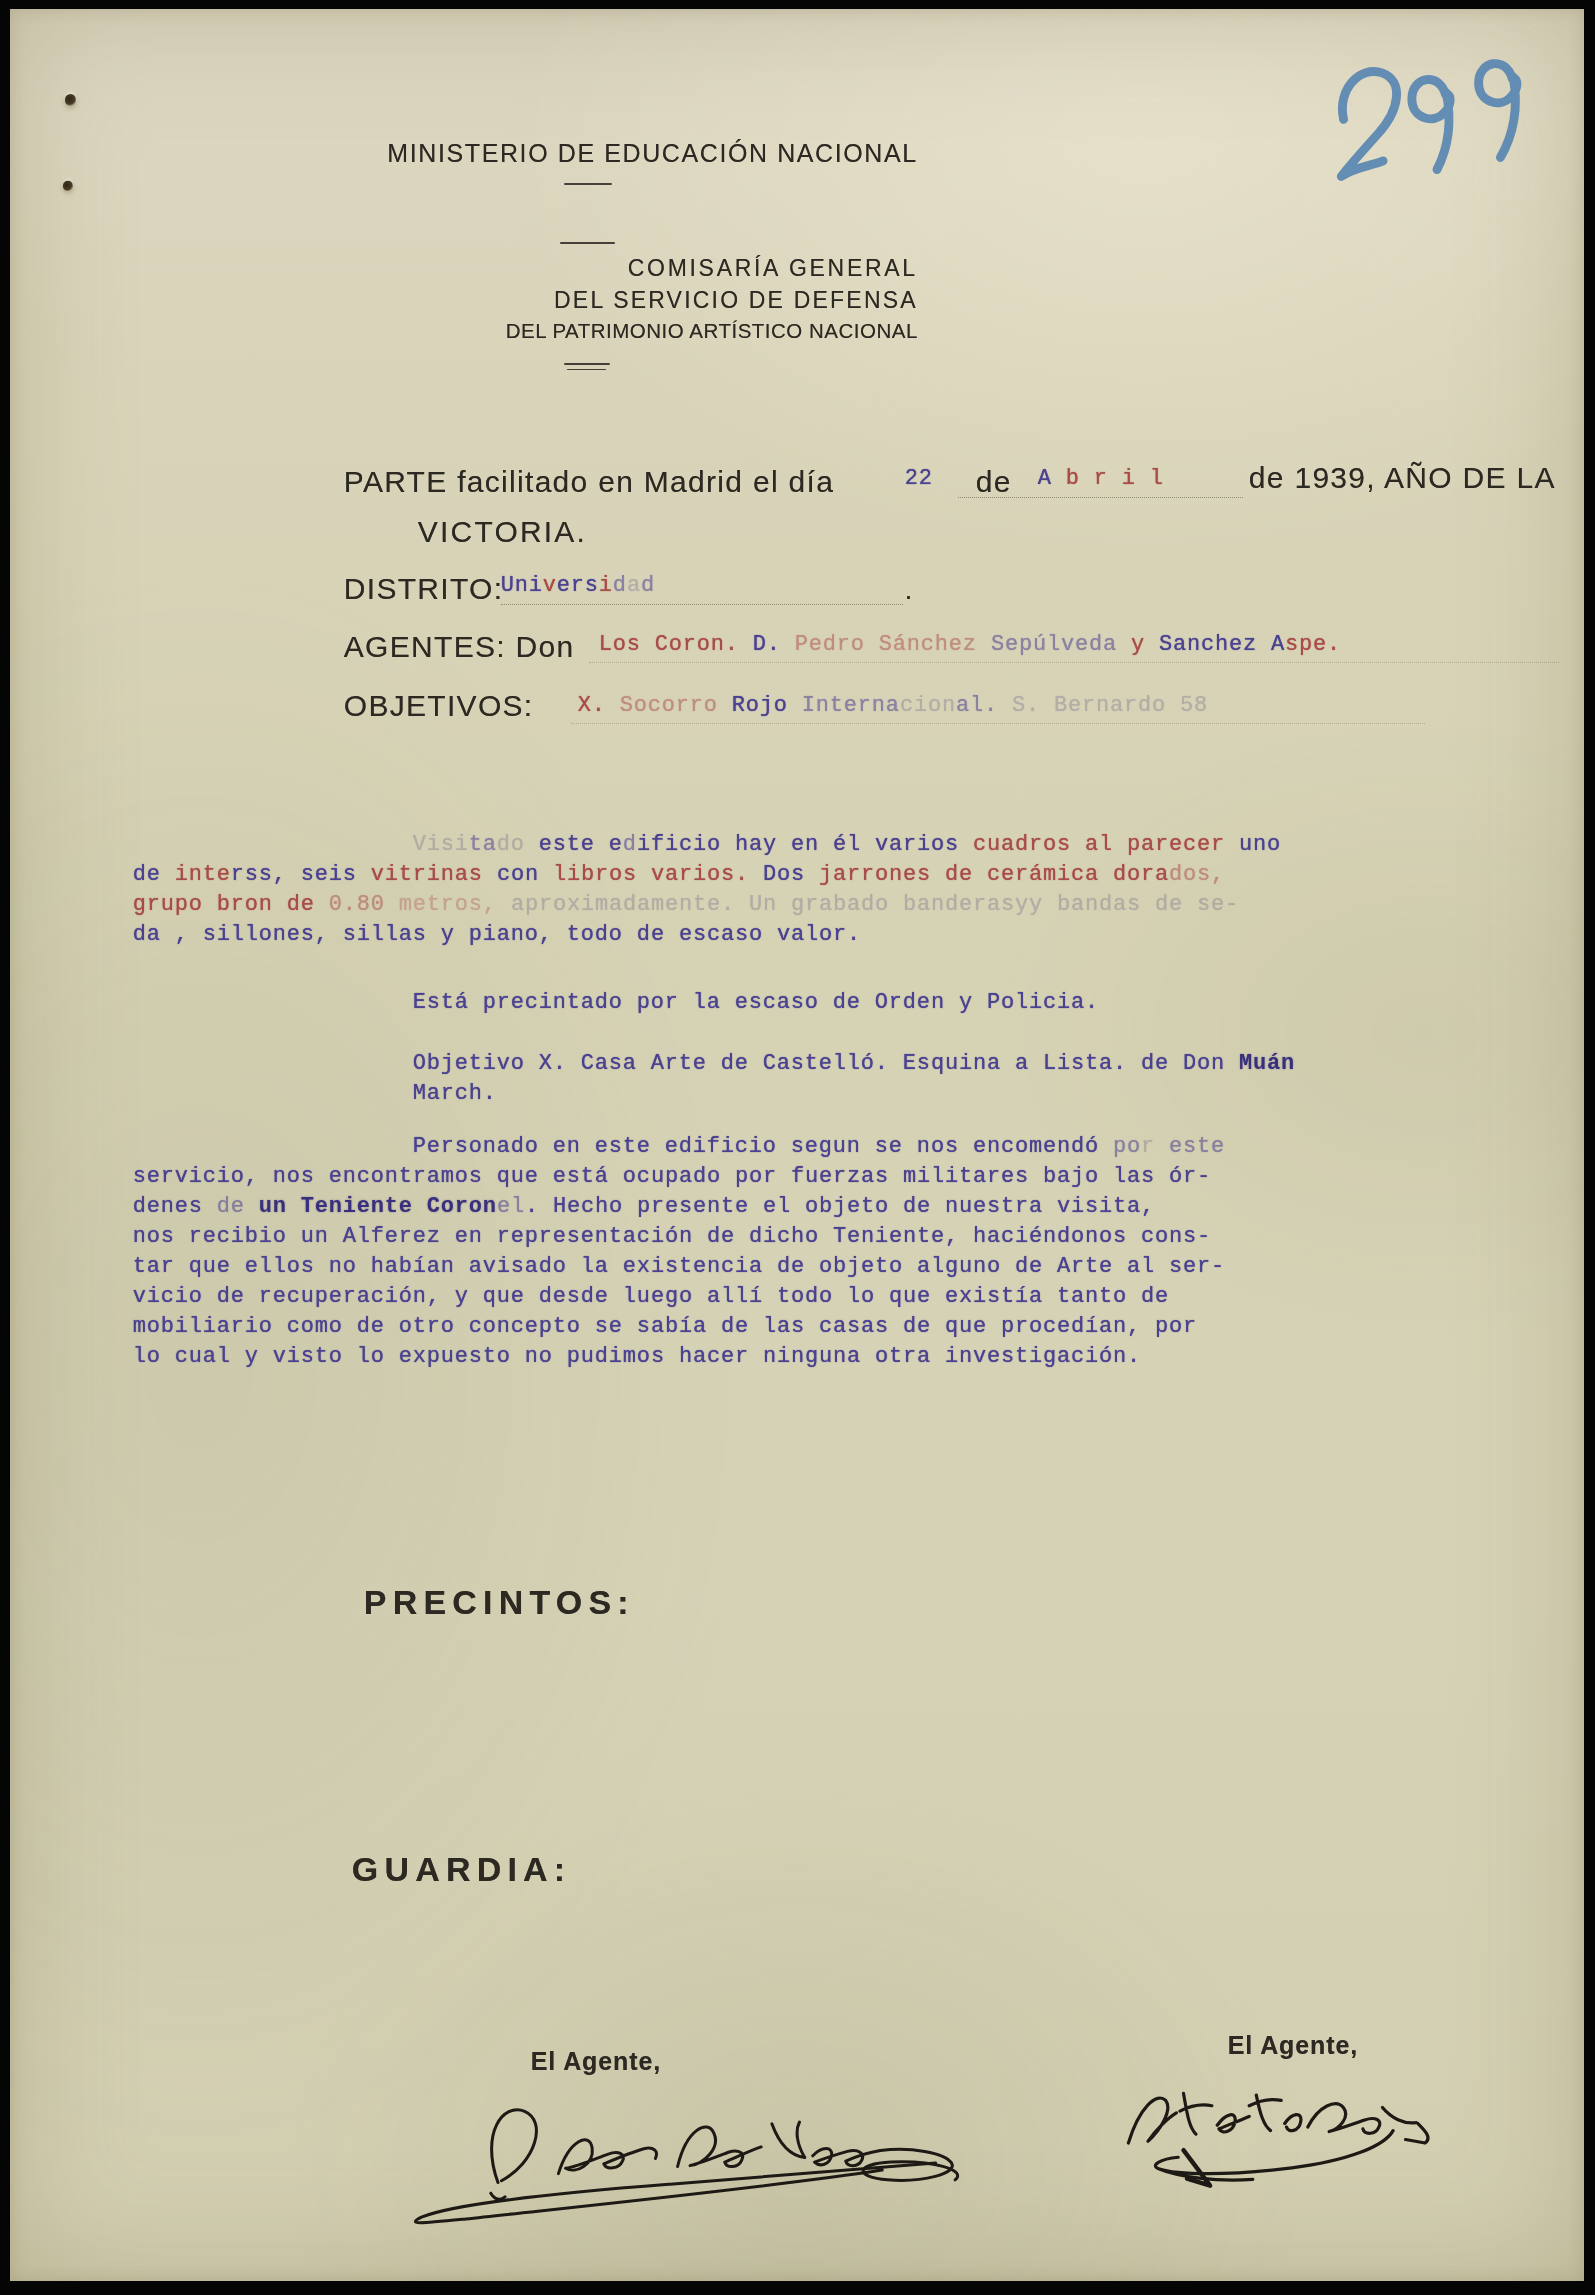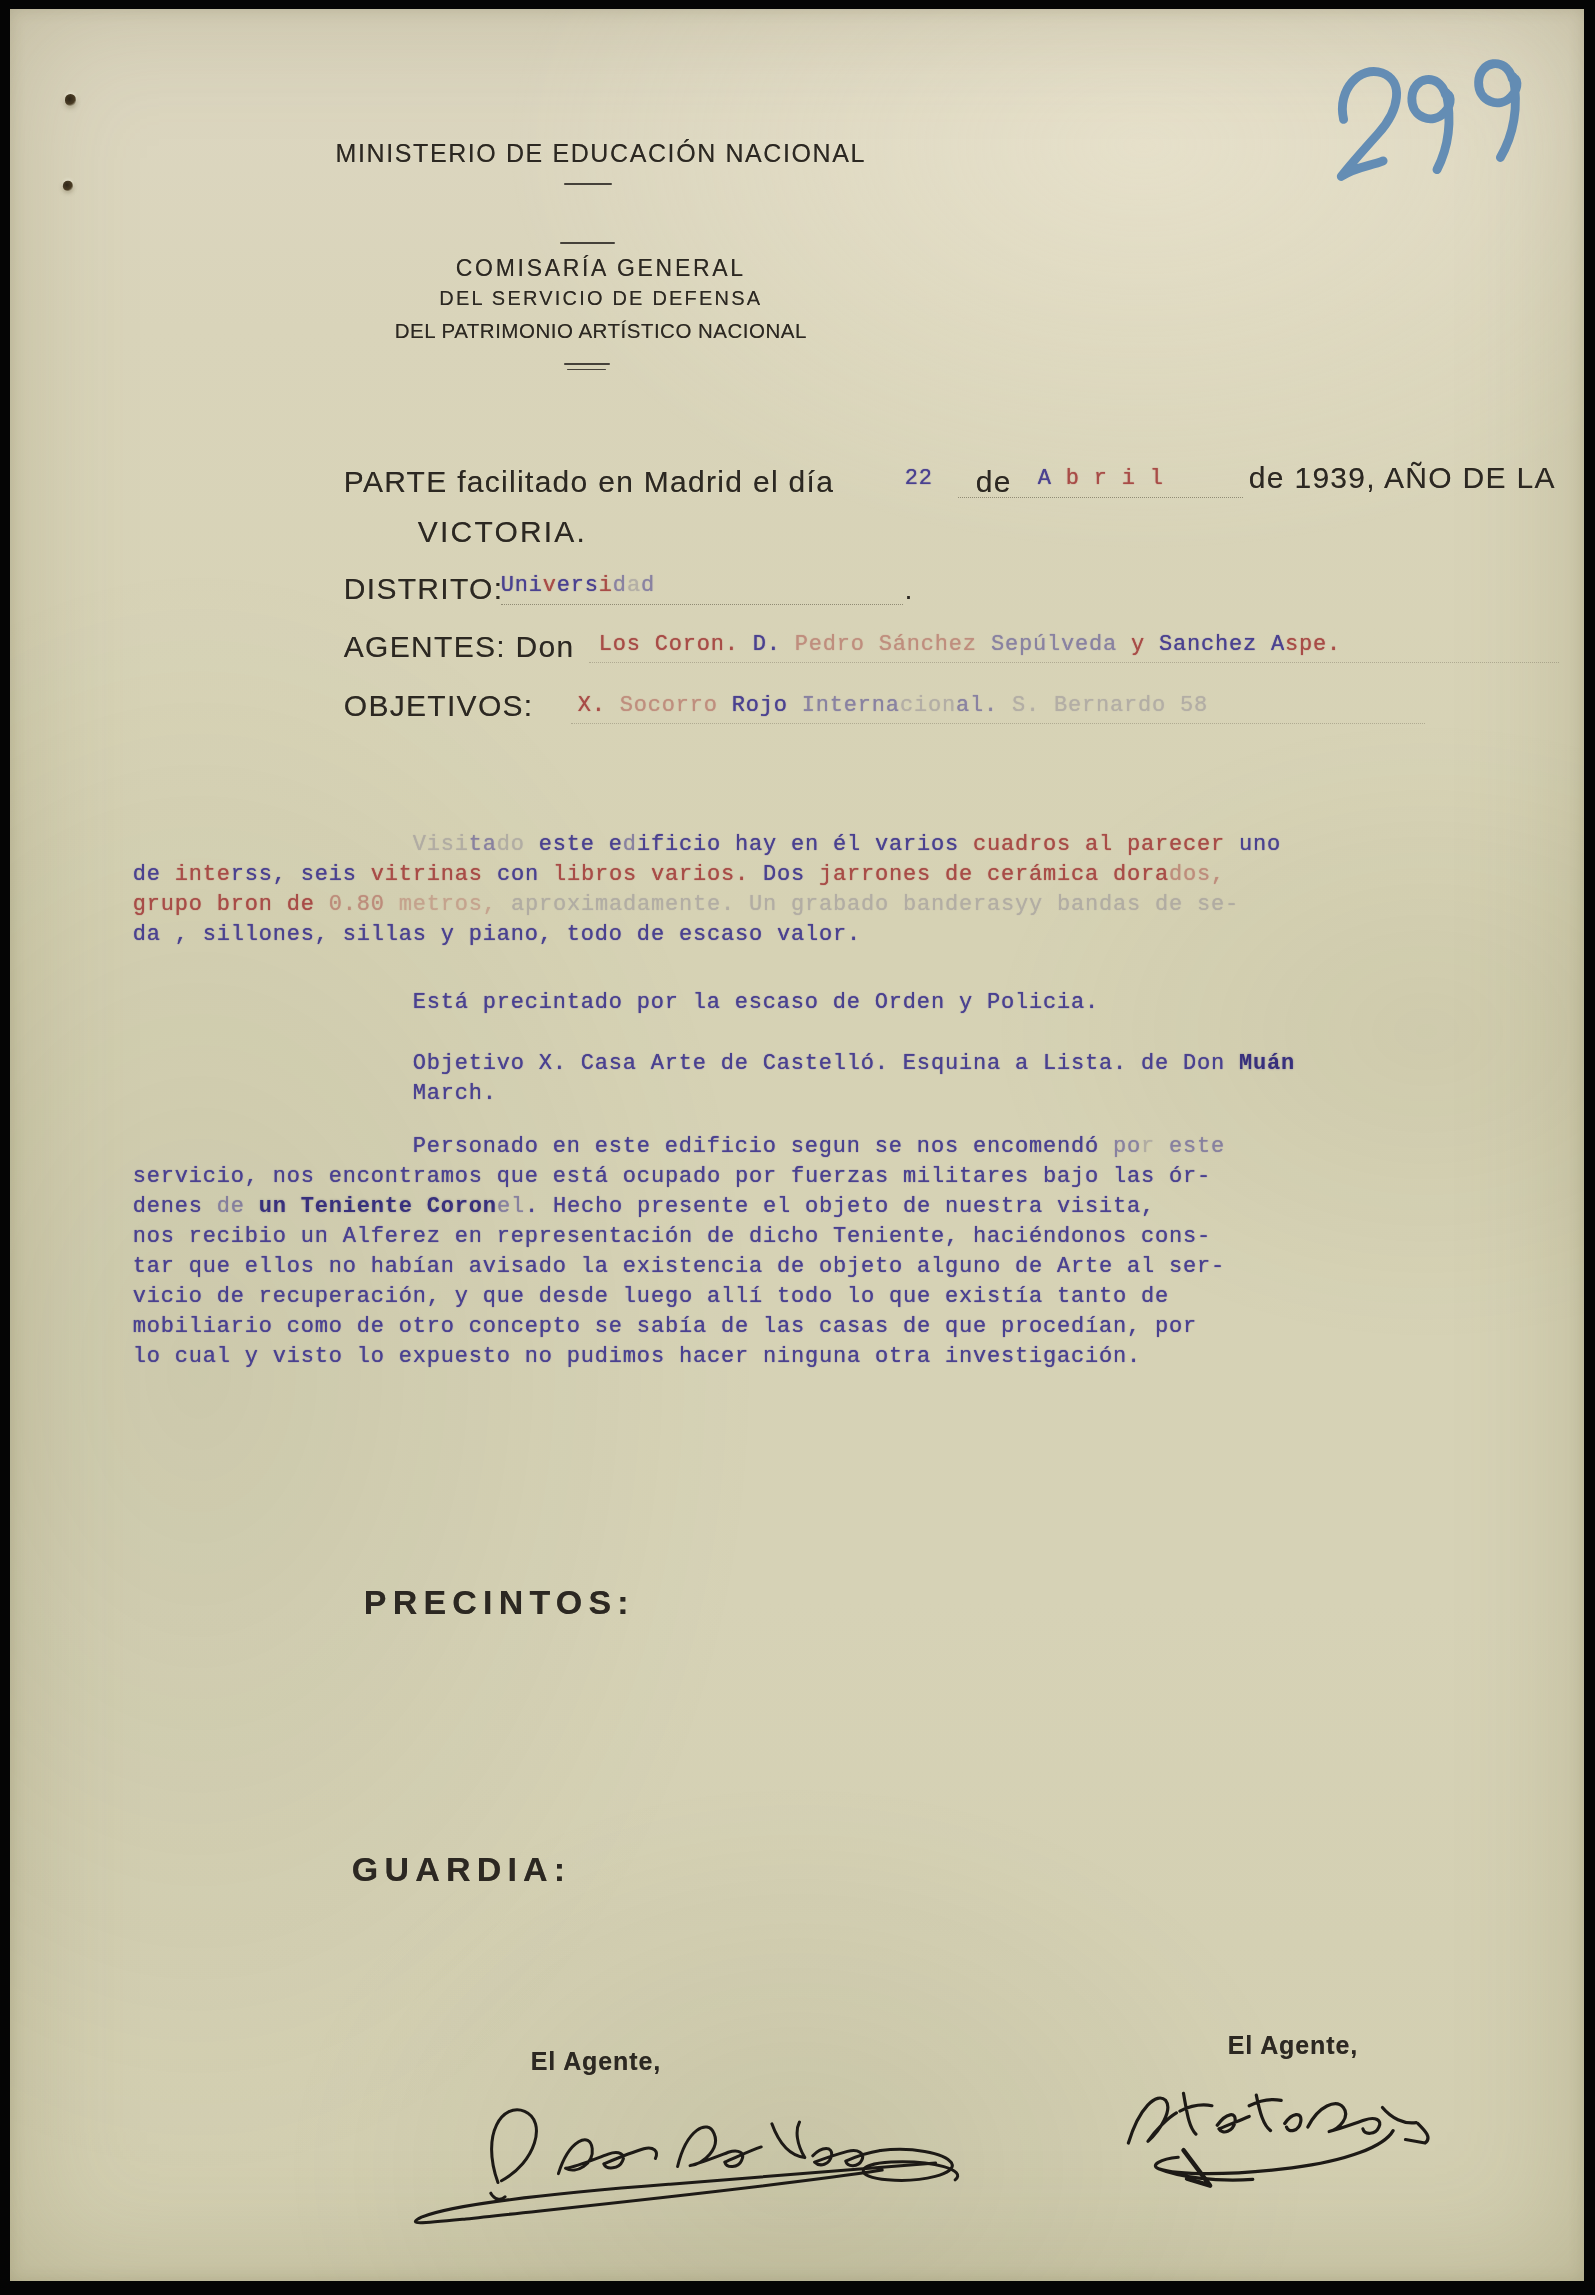--- a/index.html
+++ b/index.html
@@ -9,21 +9,21 @@
     background:
       radial-gradient(979px 623px at 72% 6%, rgba(255,248,228,.30), transparent 65%),
       radial-gradient(801px 1157px at 12% 60%, rgba(118,122,86,.10), transparent 70%),
       radial-gradient(623px 445px at 90% 45%, rgba(120,118,80,.08), transparent 70%),
       radial-gradient(712px 534px at 50% 95%, rgba(110,112,78,.10), transparent 72%),
       linear-gradient(180deg,#ddd7c2 0%, #d9d4ba 14%, #d6d2b4 40%, #d6d2b6 70%, #d2ceb0 100%);
     box-shadow: inset 0 0 125px rgba(120,110,70,.28), inset 0 0 16px rgba(90,82,52,.18);}
   .abs{position:absolute;}
   
   .print{color:#2c2822;text-shadow:0 0 0.5px rgba(44,40,34,.55);}
-  .lh{width:676px;left:253px;text-align:center;letter-spacing:1.6px;}
+  .lh{width:676px;left:232px;text-align:right;letter-spacing:1.6px;}
   .rule{position:absolute;background:#45413a;height:1.8px;border-radius:0.9px;}
   
   .typed{font-family:"Liberation Mono","DejaVu Sans Mono",monospace;font-size:22px;
          letter-spacing:0.8px;white-space:pre;text-shadow:0 0 1.1px currentColor;}
   .tpara{line-height:30px;}
   .tline{white-space:pre;}
   .tline.indent{margin-left:280px;}
   .c-p{color:#4a4190;}
   .c-r{color:#a84c47;}
   .c-fp{color:#4a4190;opacity:.55;}
@@ -55,21 +55,21 @@
         <path d="M30,78 C24,44 52,18 76,28 C100,38 94,70 68,96 C52,112 34,130 24,142 C40,132 58,132 72,127"></path>
         <path d="M146,56 C140,30 110,34 108,58 C106,80 130,90 144,76 C154,66 152,54 146,56 M147,54 C152,88 146,116 132,140"></path>
         <path d="M222,42 C216,16 186,20 184,44 C182,66 206,76 220,62 C230,52 228,40 222,42 M223,40 C228,74 220,106 204,130"></path>
       </g>
     </svg>
 
     <div class="abs print lh" style="top:130px;font-size:25px;">MINISTERIO DE EDUCACIÓN NACIONAL</div>
     <div class="rule" style="left:554px;top:174px;width:48px;"></div>
     <div class="rule" style="left:550px;top:233px;width:55px;"></div>
     <div class="abs print lh" style="top:246px;font-size:23px;letter-spacing:2.7px;">COMISARÍA GENERAL</div>
-    <div class="abs print lh" style="top:278px;font-size:20px;letter-spacing:2.2px;">DEL SERVICIO DE DEFENSA</div>
+    <div class="abs print lh" style="top:278px;font-size:23px;letter-spacing:2.2px;">DEL SERVICIO DE DEFENSA</div>
     <div class="abs print lh" style="top:310px;font-size:20.5px;letter-spacing:0.5px;">DEL PATRIMONIO ARTÍSTICO NACIONAL</div>
     <div class="rule" style="left:554px;top:354px;width:46px;"></div>
     <div class="rule" style="left:557px;top:360px;width:39px;height:1.4px;"></div>
 
     <div class="abs print label" style="left:334px;top:456px;">PARTE facilitado en Madrid el día</div>
     <div class="abs typed" style="left:895px;top:457px;"><span class="c-p">22</span></div>
     <div class="abs print label" style="left:966px;top:456px;">de</div>
     <div class="dotted" style="left:948px;top:488px;width:285px;"></div>
     <div class="abs typed" style="left:1028px;top:457px;"><span class="c-p">A </span><span class="c-r">b r i l</span></div>
     <div class="abs print label" style="left:1239px;top:452px;">de 1939, AÑO DE LA</div>

